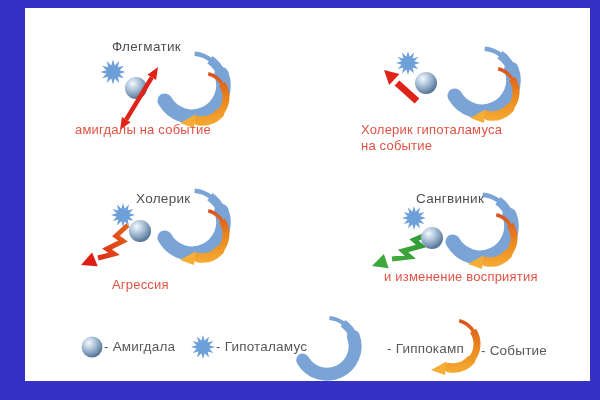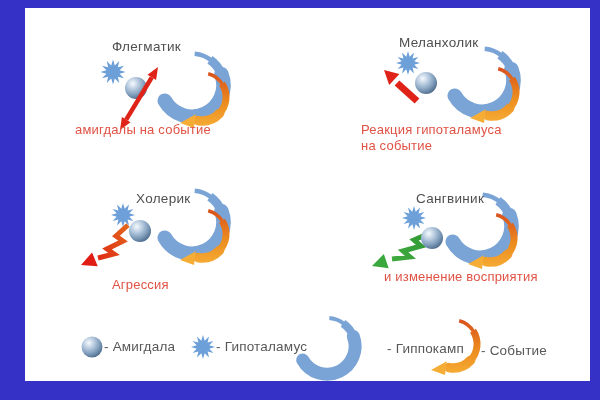--- a/index.html
+++ b/index.html
@@ -112,29 +112,28 @@
 
     <g>
       <use href="#def-sphere" transform="translate(92,347) scale(0.95)"></use>
       <use href="#def-star" transform="translate(203,347)"></use>
       <use href="#def-arc" transform="translate(327,346)"></use>
       <use href="#def-event" transform="translate(453,344)"></use>
     </g>
   </svg>
 
   <div class="txt title" style="left:112px;top:39px;">Флегматик</div>
-  <div class="txt title" style="left:399px;top:35px;">Меланхолик</div>
   <div class="txt title" style="left:136px;top:191px;">Холерик</div>
   <div class="txt title" style="left:416px;top:191px;">Сангвиник</div>
 
   <div class="txt rlabel" style="left:75px;top:122px;">
     <div>амигдалы на событие</div>
   </div>
   <div class="txt rlabel" style="left:361px;top:122px;">
-    <div>Реакция гипоталамуса</div>
+    <div>Холерик гипоталамуса</div>
     <div>на событие</div>
   </div>
   <div class="txt rlabel" style="left:112px;top:277px;">
     <div>Агрессия</div>
   </div>
   <div class="txt rlabel" style="left:384px;top:269px;">
     <div>и изменение восприятия</div>
   </div>
 
   <div class="txt legend-label" style="left:104px;top:339px;text-align:right;">- Амигдала</div>

